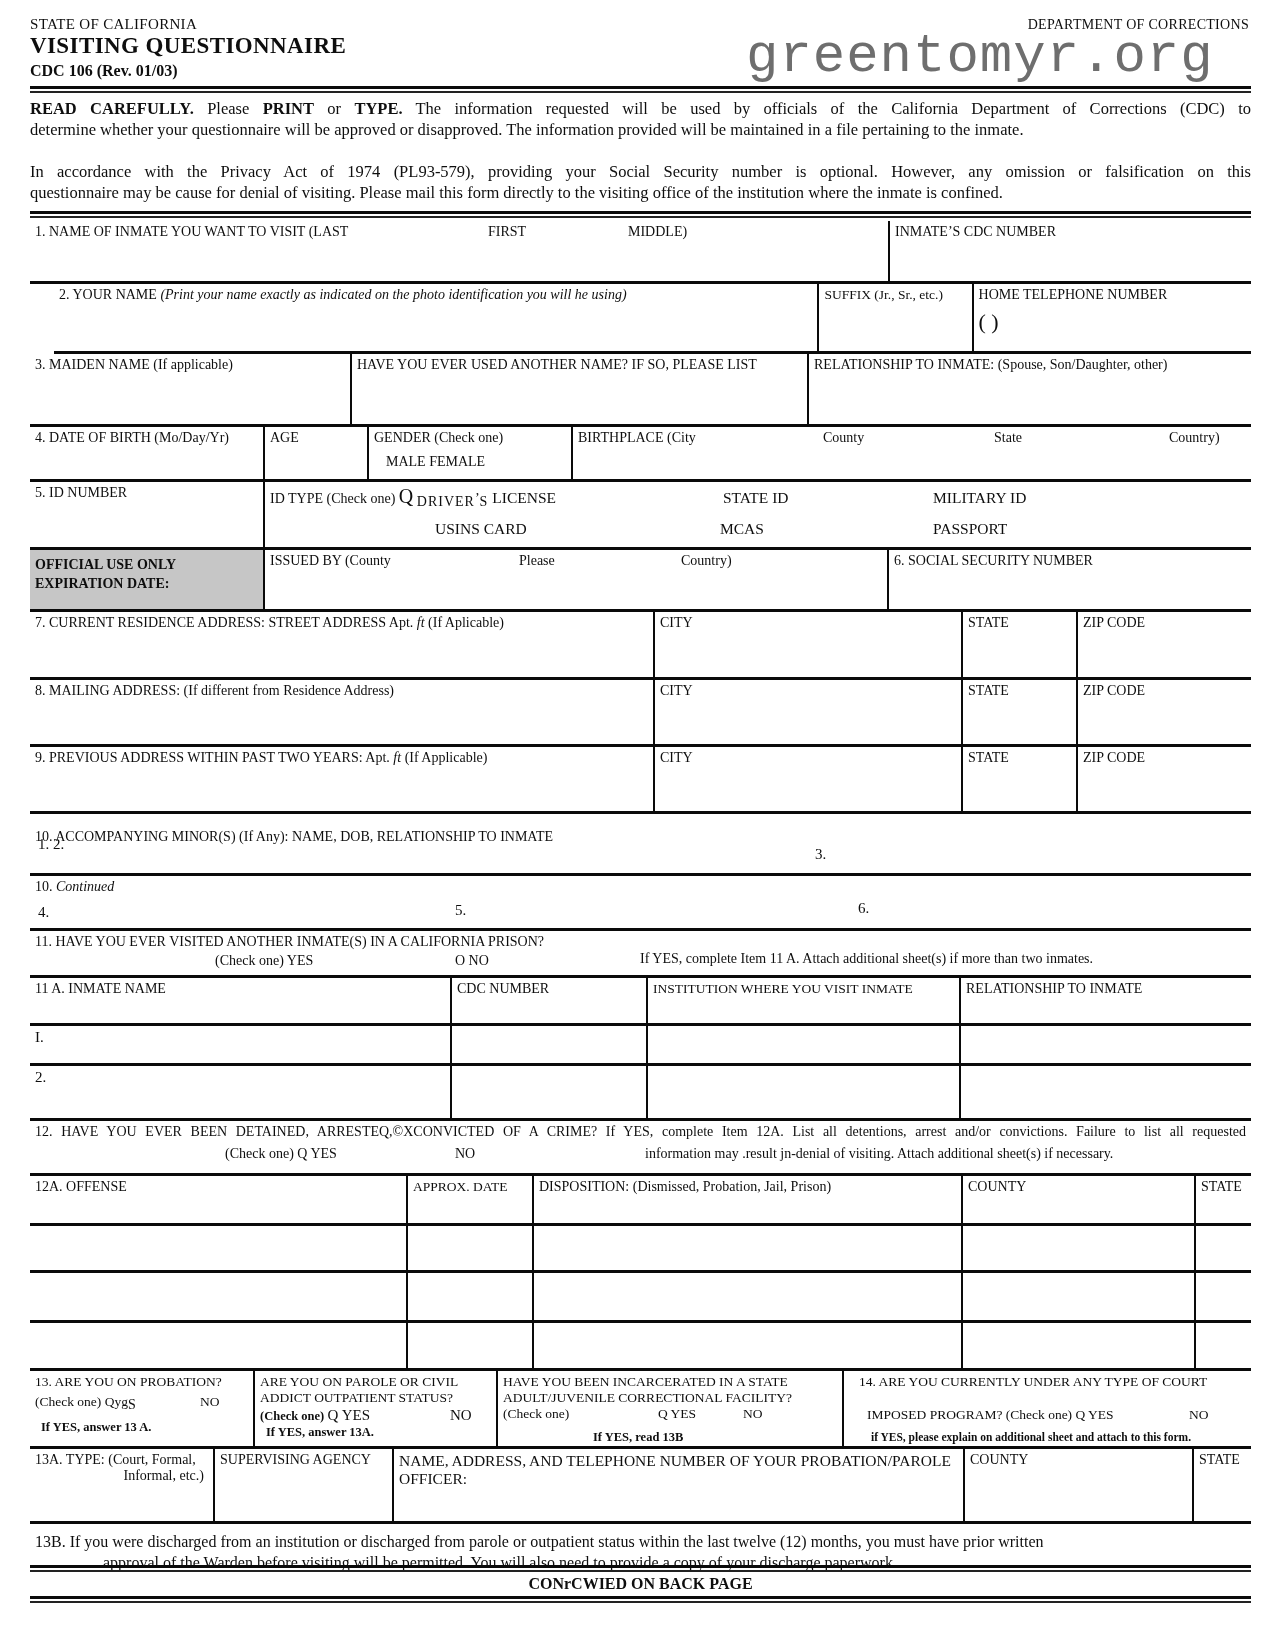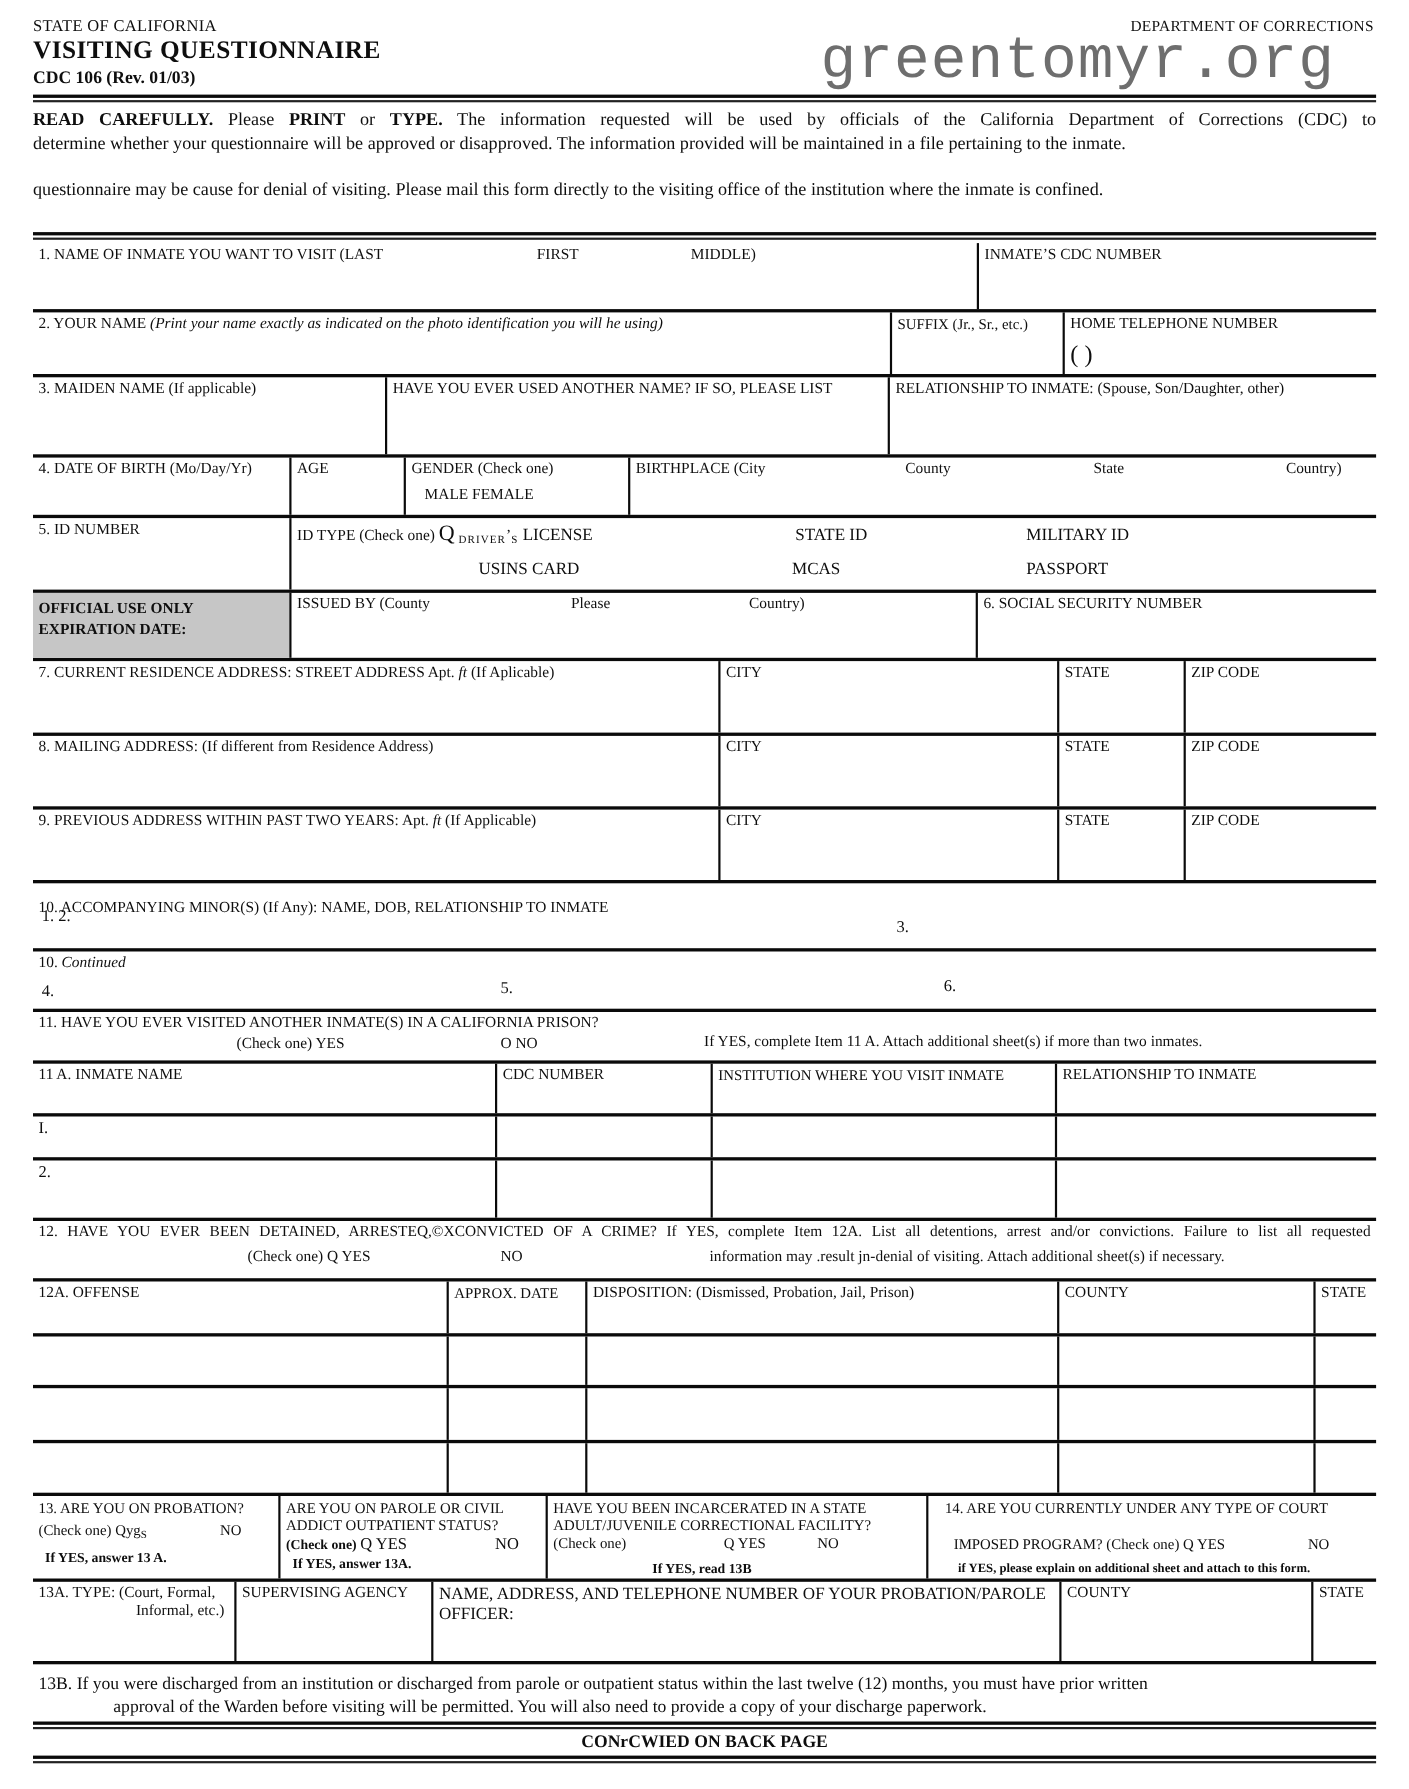--- a/index.html
+++ b/index.html
@@ -22,21 +22,21 @@
   .para{left:30px;width:1221px;font-size:16.5px;line-height:21px;}
   .jline{text-align:justify;text-align-last:justify;}
   
   .ftable{left:30px;top:221px;width:1221px;}
   .frow{display:flex;border-bottom:3px solid #0a0a0a;box-sizing:border-box;position:relative;
         font-size:14px;}
   .cell{box-sizing:border-box;padding:3px 5px;position:relative;}
   .cell + .cell{border-left:2px solid #0a0a0a;}
   .lbl{font-size:14px;}
   .it{font-style:italic;}
-  .small-caps-sub{font-size:10px;position:relative;top:3px;letter-spacing:1px;}
+  .small-caps-sub{font-size:14px;position:relative;top:3px;letter-spacing:1px;}
   .bigQ{font-size:20px;}
   .gray-cell{background:#c6c6c6;}
   .b{font-weight:bold;}
   .paren{font-size:22px;}
   .note-sm{font-size:12.5px;font-weight:bold;}
   .f15{font-size:15.5px;}
   
   .cont-line{left:30px;width:1221px;text-align:center;font-weight:bold;font-size:16px;}
 </style>
 </head>
@@ -56,20 +56,21 @@
       <div class="b2"></div>
   </div>
 
   <div class="abs para" style="top:98px;">
     <div class="jline">
       <span class="b">READ CAREFULLY.</span><span> Please </span><span class="b">PRINT</span><span> or </span><span class="b">TYPE.</span><span> The information requested will be used by officials of the California Department of Corrections (CDC) to</span>
     </div>
     <div>determine whether your questionnaire will be approved or disapproved. The information provided will be maintained in a file pertaining to the inmate.</div>
   </div>
   <div class="abs para" style="top:161px;">
+    <div class="jline">In accordance with the Privacy Act of 1974 (PL93-579), providing your Social Security number is optional. However, any omission or falsification on this</div>
     <div>questionnaire may be cause for denial of visiting. Please mail this form directly to the visiting office of the institution where the inmate is confined.</div>
   </div>
 
   <div class="abs drule" style="top:211px;">
     <div class="b1"></div>
       <div class="gap"></div>
       <div class="b2"></div>
   </div>
 
   <div class="abs ftable">
@@ -78,21 +79,21 @@
       <div class="cell" style="width:858px;">
         <span class="lbl">1. NAME OF INMATE YOU WANT TO VISIT (LAST</span>
         <span class="lbl abs" style="left:458px;top:3px;">FIRST</span>
         <span class="lbl abs" style="left:598px;top:3px;">MIDDLE)</span>
       </div>
       <div class="cell" style="width:363px;">
         <span class="lbl">INMATE’S CDC NUMBER</span>
       </div>
     </div>
 
-    <div class="frow" style="height:59px;">
+    <div class="frow" style="height:70px;margin-left:24px;">
       <div class="cell" style="width:779px;">
         <span class="lbl">2. YOUR NAME </span><span class="lbl it">(Print your name exactly as indicated on the photo identification you will he using)</span>
       </div>
       <div class="cell" style="width:157px;">
         <span class="lbl" style="font-size:13.5px;">SUFFIX (Jr., Sr., etc.)</span>
       </div>
       <div class="cell" style="width:285px;">
         <span class="lbl">HOME TELEPHONE NUMBER</span>
         <div class="paren" style="margin-top:6px;">( )</div>
       </div>

